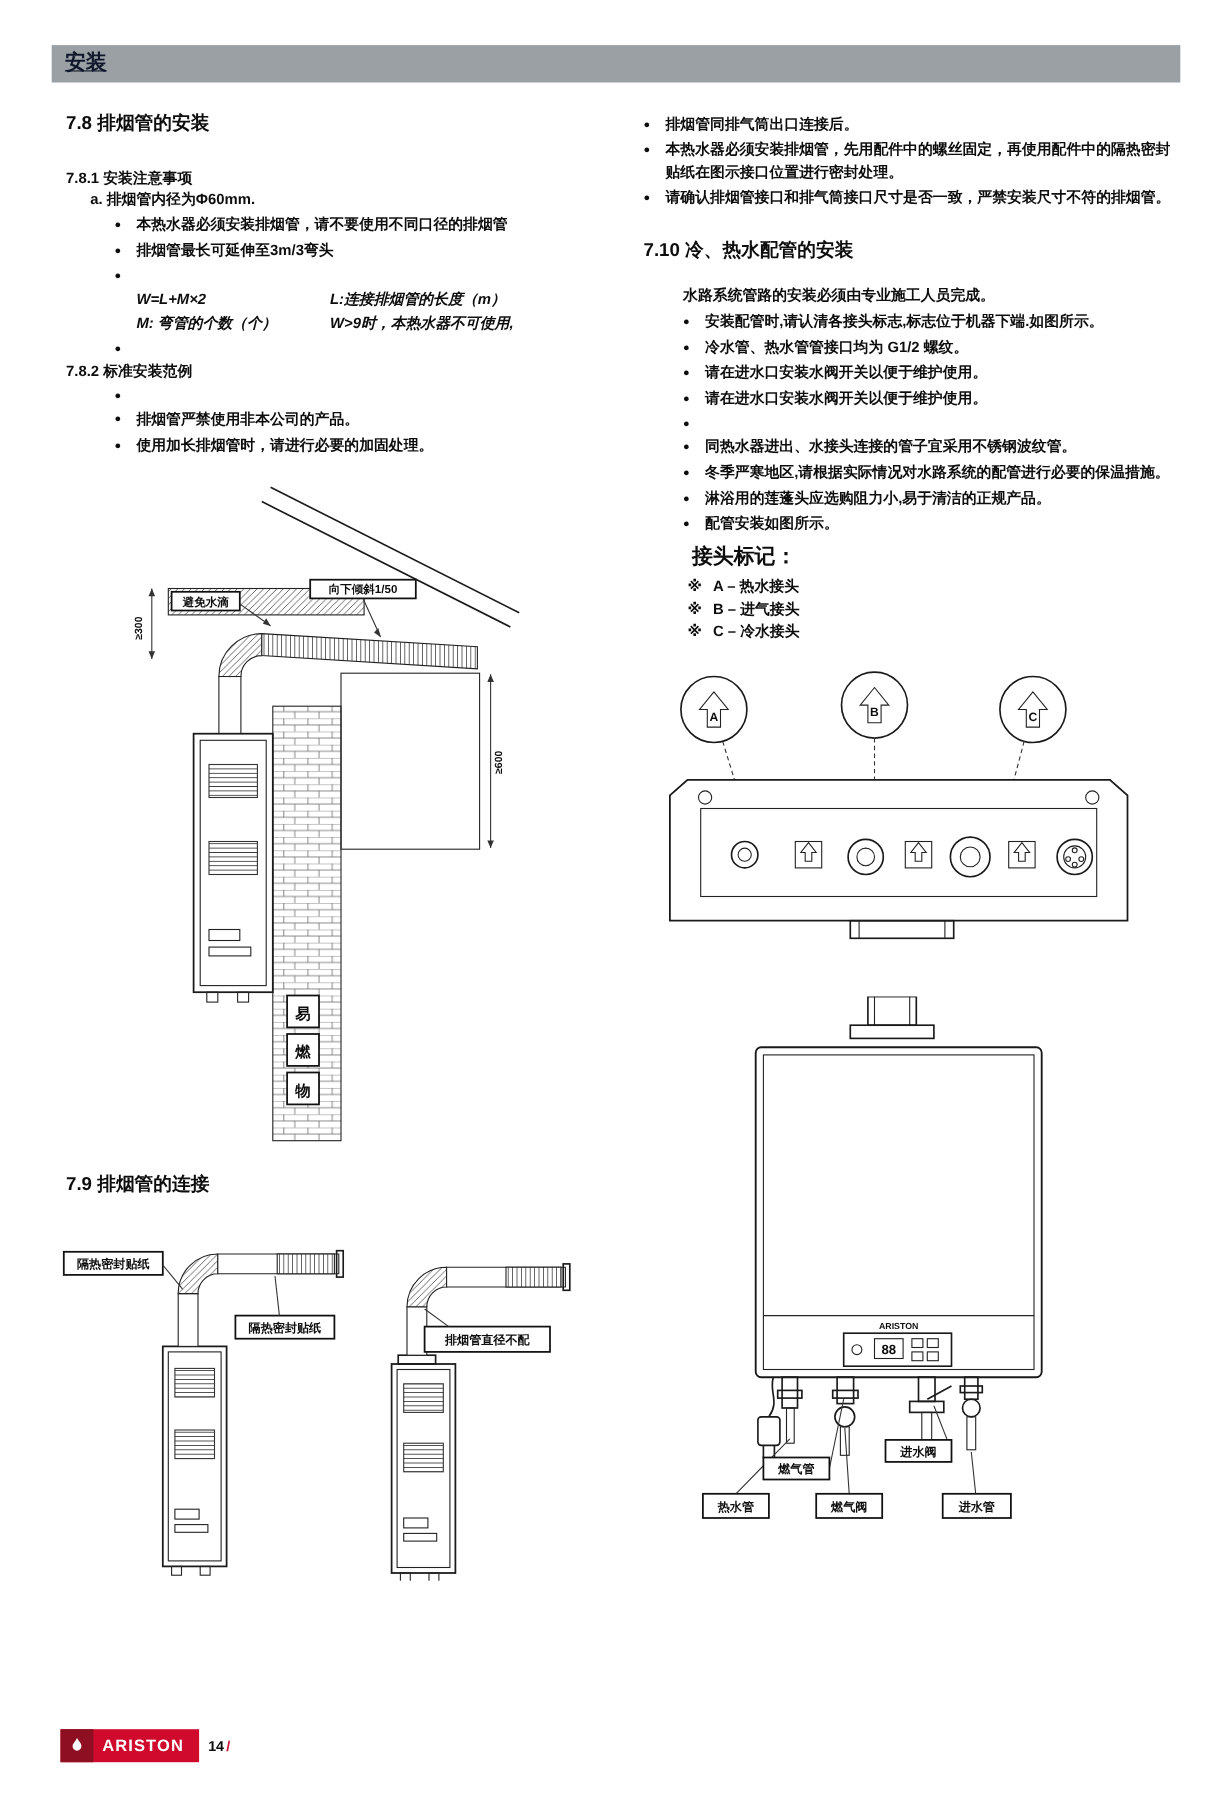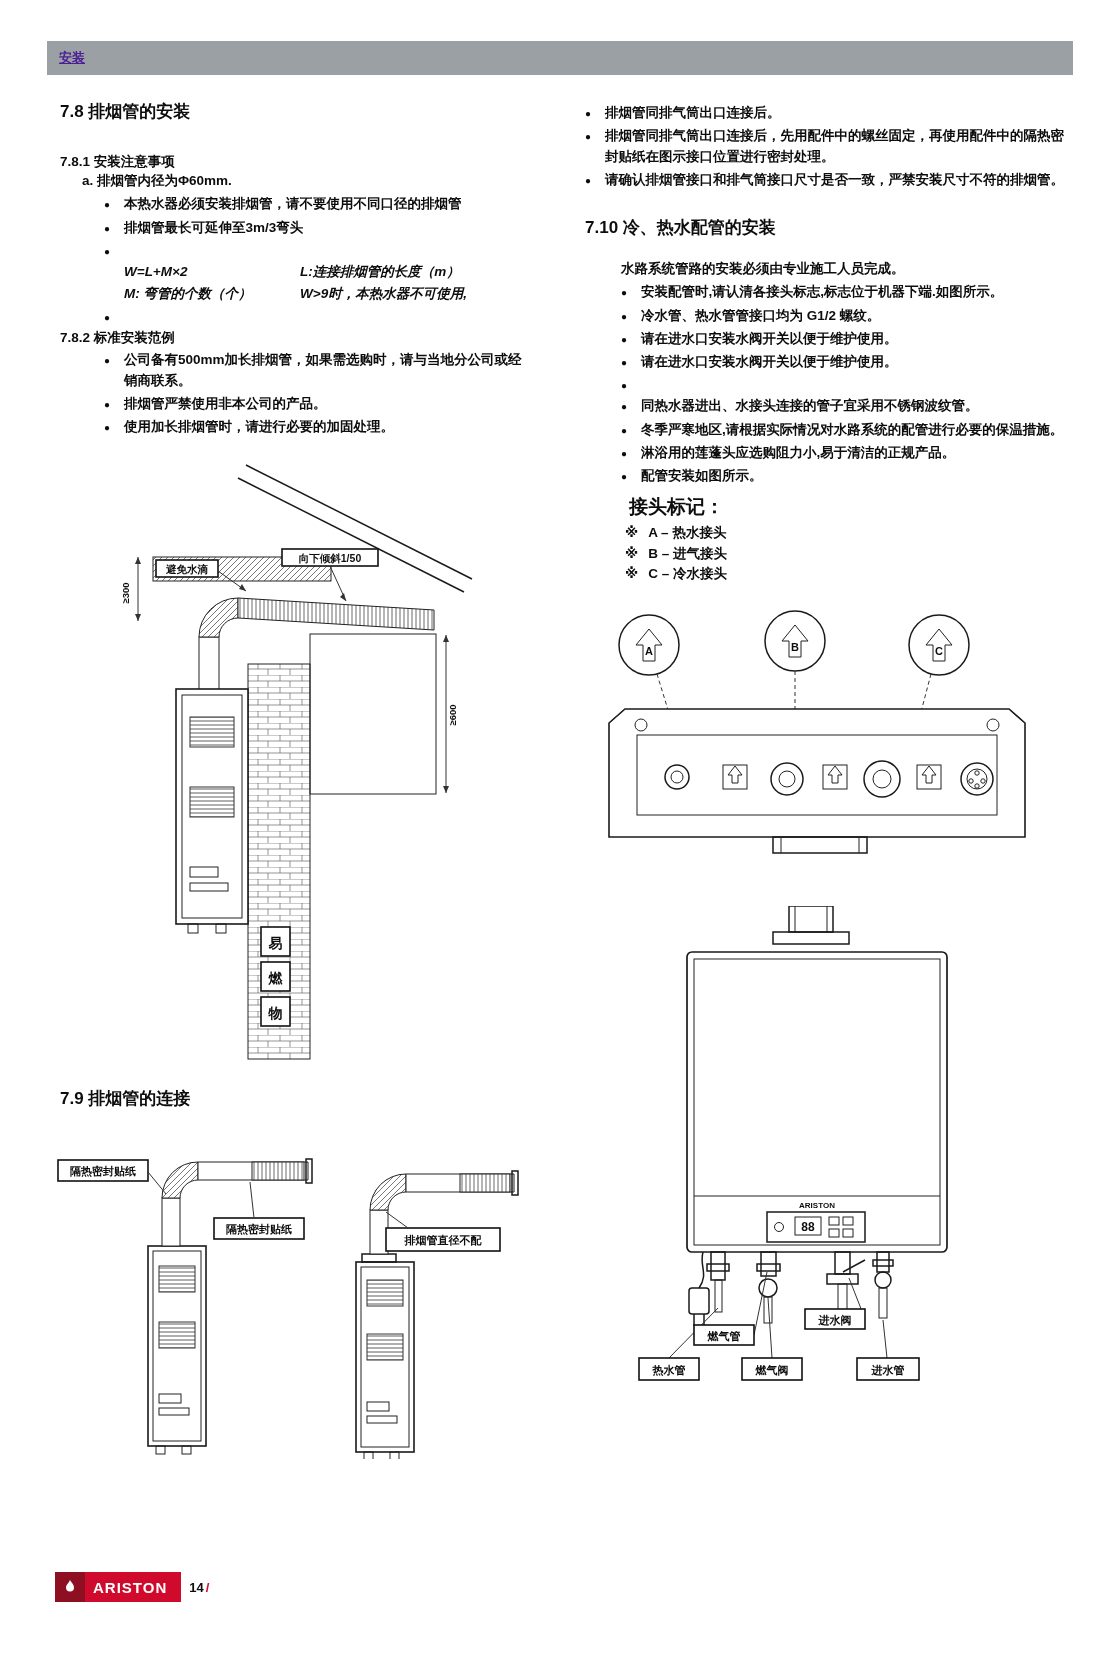--- a/index.html
+++ b/index.html
@@ -1,21 +1,21 @@
 <!DOCTYPE html>
 <html><head>
 <meta charset="utf-8">
 <style>
   * { margin:0; padding:0; box-sizing:border-box; }
   html,body { background:#ffffff; }
   body { font-family:"Liberation Sans","DejaVu Sans",sans-serif; color:#0d0d0d; }
   .page { position:relative; width:1119px; height:1654px; background:#fff; overflow:hidden; }
 
   .header-bar { position:absolute; left:47px; top:41px; width:1026px; height:34px; background:#9aa0a4; }
-  .header-bar .hb-title { display:inline-block; padding-left:12px; line-height:34px; font-size:13px; font-weight:bold; color:#4c1d95;text-decoration:underline; }
+  .header-bar .hb-title { display:inline-block; padding-left:12px; line-height:34px; font-size:19px; font-weight:bold; color:#0f172a;text-decoration:underline; }
 
   .col-left  { position:absolute; left:60px;  top:100px; width:465px; }
   .col-right { position:absolute; left:585px; top:100px; width:492px; }
 
   .h1 { font-size:17px; font-weight:bold; }
   .h2 { font-size:13.5px; font-weight:bold; margin-top:4px; }
   .bodyline { font-size:13.5px; font-weight:bold; line-height:1.5; }
 
   .li { display:flex; align-items:flex-start; margin:3px 0; font-size:13.5px; font-weight:bold; line-height:1.5; }
   .li .blt { flex:0 0 20px; width:20px; font-size:10px; padding-top:3px; }
@@ -84,21 +84,20 @@
       <span>W&gt;9时，本热水器不可使用,</span>
     </div>
 
     <div class="li ind2">
       <span class="blt">●</span>
     </div>
 
     <div class="h2">7.8.2 标准安装范例</div>
     <div class="li ind2">
       <span class="blt">●</span>
-      <span class="txt">公司备有500mm加长排烟管，如果需选购时，请与当地分公司或经销商联系。</span>
     </div>
     <div class="li ind2">
       <span class="blt">●</span>
       <span class="txt">排烟管严禁使用非本公司的产品。</span>
     </div>
     <div class="li ind2">
       <span class="blt">●</span>
       <span class="txt">使用加长排烟管时，请进行必要的加固处理。</span>
     </div>
 
@@ -225,21 +224,21 @@
   </div>
 
   <div class="col-right">
 
     <div class="li">
       <span class="blt">●</span>
       <span class="txt">排烟管同排气筒出口连接后。</span>
     </div>
     <div class="li">
       <span class="blt">●</span>
-      <span class="txt">排烟管同排气筒出口连接后，先用配件中的螺丝固定，再使用配件中的隔热密封贴纸在图示接口位置进行密封处理。</span>
+      <span class="txt">本热水器必须安装排烟管，先用配件中的螺丝固定，再使用配件中的隔热密封贴纸在图示接口位置进行密封处理。</span>
     </div>
     <div class="li">
       <span class="blt">●</span>
       <span class="txt">请确认排烟管接口和排气筒接口尺寸是否一致，严禁安装尺寸不符的排烟管。</span>
     </div>
 
     <div class="h1" style="margin-top:26px">7.10 冷、热水配管的安装</div>
 
     <div class="bodyline rind" style="margin-top:20px">水路系统管路的安装必须由专业施工人员完成。</div>
 

